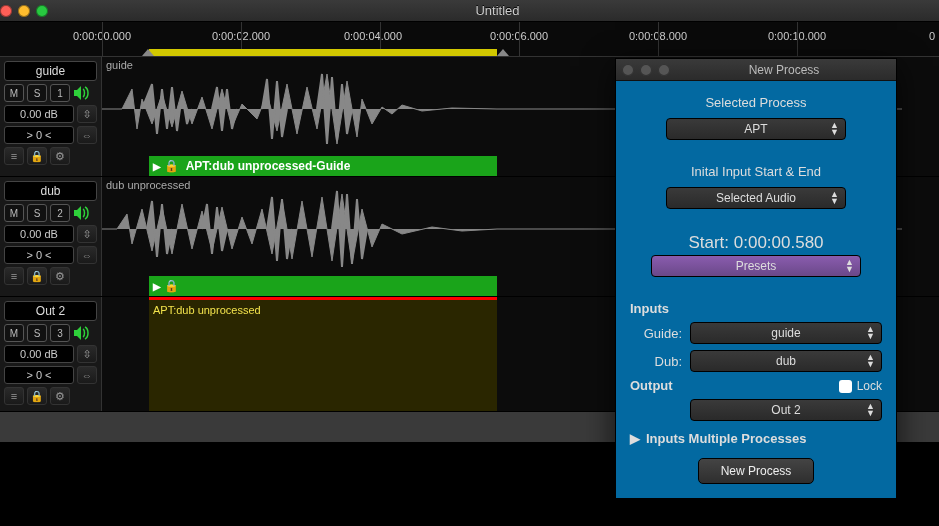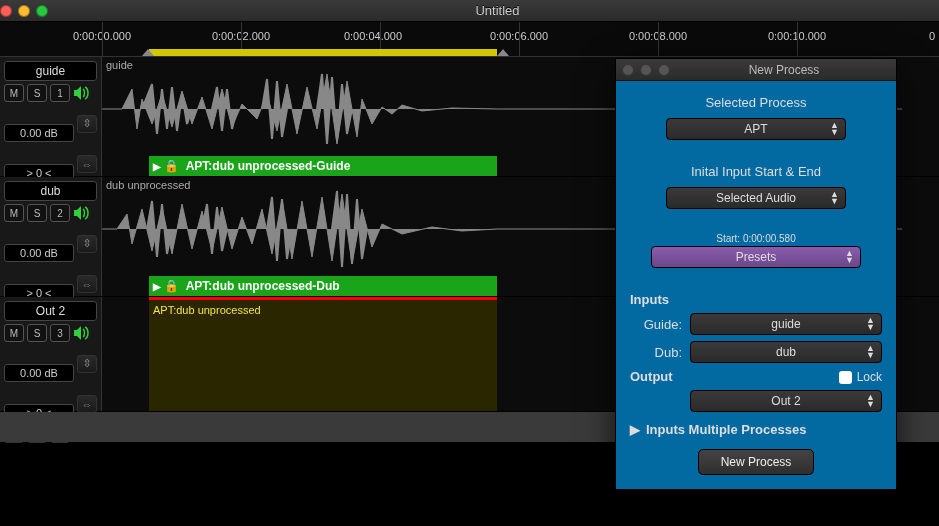--- a/index.html
+++ b/index.html
@@ -24,21 +24,21 @@
 
 
 .tracks { display:flex; flex-direction:column; }
 .track { display:flex; height:120px; border-bottom: 1px solid #000; }
 .track-head { width:102px; background:#181818; border-right:1px solid #333; padding:4px; display:flex; flex-direction:column; gap:3px; }
 .track-name { background:#000; border:1px solid #444; border-radius:3px; padding:2px; text-align:center; font-size:12px; color:#ddd; }
 .btnrow { display:flex; gap:3px; align-items:center; }
 .sbtn { width:20px; height:18px; background:#111; border:1px solid #555; border-radius:3px; color:#bbb; font-size:10px; display:flex; align-items:center; justify-content:center; }
 .spk { width:18px; height:18px; display:flex; align-items:center; justify-content:center; }
 .spk svg { fill:#2ed13a }
-.dbbox { background:#000; border:1px solid #444; border-radius:3px; height:18px; font-size:11px; color:#ccc; display:flex; align-items:center; justify-content:center; flex:1;margin-top:19px; }
+.dbbox { background:#000; border:1px solid #444; border-radius:3px; height:18px; font-size:11px; color:#ccc; display:flex; align-items:center; justify-content:center; flex:1; }
 .iconbtn { width:20px; height:18px; background:linear-gradient(#2a2a2a,#1a1a1a); border:1px solid #333; border-radius:3px; display:flex; align-items:center; justify-content:center; color:#999; font-size:11px; }
 
 .track-body { flex:1; background:#0c0c0c; position:relative; overflow:hidden; }
 .clip-label { position:absolute; top:2px; left:4px; font-size:11px; color:#aaa; }
 .wave { position:absolute; top:12px; left:0; right:0; height:80px; }
 .procbar { position:absolute; bottom:0; left:47px; height:20px; background:#1aa41a; color:#fff; font-size:12px; display:flex; align-items:center; padding:0 4px; width:348px; font-weight:bold; }
 .procbar .pb-icon{ margin-right:4px; font-size:10px; }
 .procbar .lockico{ margin-right:6px;}
 .outclip { position:absolute; top:0; left:47px; width:348px; bottom:0; background:#2a2600; border-top:3px solid #ff0000; }
 .outclip-label { position:absolute; top:4px; left:4px; font-size:11px; color:#f2e24b; }
@@ -52,21 +52,21 @@
 .panel-titlebar .traffic .tl{background:#555}
 .panel-title { flex:1; text-align:center; font-size:12px; color:#bbb; }
 .panel-body { padding:10px 14px; color:#ddd; font-size:13px; }
 .panel h3 { text-align:center; font-size:13px; font-weight:normal; margin:4px 0 8px; }
 .dropdown { background:linear-gradient(#3a3a3a,#2a2a2a); border:1px solid #000; border-radius:4px; height:22px; display:flex; align-items:center; justify-content:center; position:relative; font-size:12px; margin:0 auto 24px; width:180px; }
 .dropdown.purple{ background:linear-gradient(#8a5cae,#6a4889); width:210px; }
 .dropdown .dd-arrows{ position:absolute; right:6px; font-size:9px; line-height:7px; }
 .row{ display:flex; align-items:center; gap:8px; margin:6px 0; }
 .row label{ width:52px; text-align:right; font-size:13px;}
 .row .dropdown{ margin:0; flex:1; width:auto; }
-.info{ text-align:center; font-size:10px; margin:2px 0; }
+.info{ text-align:center; font-size:17px; margin:2px 0; }
 .sect{ font-weight:bold; margin:8px 0 4px; font-size:13px; }
 .chk{ width:13px; height:13px; background:#fff; border-radius:3px; display:inline-block; margin-right:5px; vertical-align:middle; }
 .expander{ margin:10px 0; font-size:13px; font-weight:bold; display:flex; align-items:center; gap:6px; }
 .btn-primary{ display:block; margin:12px auto 4px; background:linear-gradient(#444,#2e2e2e); border:1px solid #000; border-radius:5px; padding:5px 22px; font-size:12px; color:#eee; }
 .footer{ height:30px; background:#3a3a3a; margin-top:0; }
 
 </style>
 </head>
 <body>
 
@@ -175,21 +175,20 @@
     </div>
     <div class="track-body">
       <div class="clip-label">dub unprocessed</div>
       <svg class="wave" viewBox="0 0 800 80" preserveAspectRatio="none">
         <path class="wf" d="M0 40 L15 40 L25 25 L30 55 L40 20 L50 62 L60 18 L70 65 L80 15 L90 60 L100 22 L110 62 L120 18 L130 60 L140 28 L150 55 L160 20 L170 65 L180 10 L190 70 L200 12 L210 68 L220 8 L230 72 L240 5 L250 75 L260 20 L270 58 L280 35 L300 45 L330 38 L360 42 L395 40 L800 40" fill="none" stroke="#888" stroke-width="1"></path>
         <path class="wf" d="M45 40 L50 12 L55 68 L60 15 L65 65 L70 40 M100 40 L105 15 L110 65 L115 18 L120 62 L125 40 M165 40 L170 8 L175 72 L180 10 L185 70 L190 40 M230 40 L235 2 L240 78 L245 5 L250 75 L255 10 L260 70 L265 40" fill="none" stroke="#888" stroke-width="2"></path>
       </svg>
       <div class="procbar">
         <span class="pb-icon">▶</span>
         <span class="lockico">🔒</span>
-        <span>APT:dub unprocessed-Dub</span>
       </div>
     </div>
   </div>
 
   <div class="track" style="height:115px">
     <div class="track-head">
       <div class="track-name">Out 2</div>
       <div class="btnrow">
         <div class="sbtn">M</div>
         <div class="sbtn">S</div>

